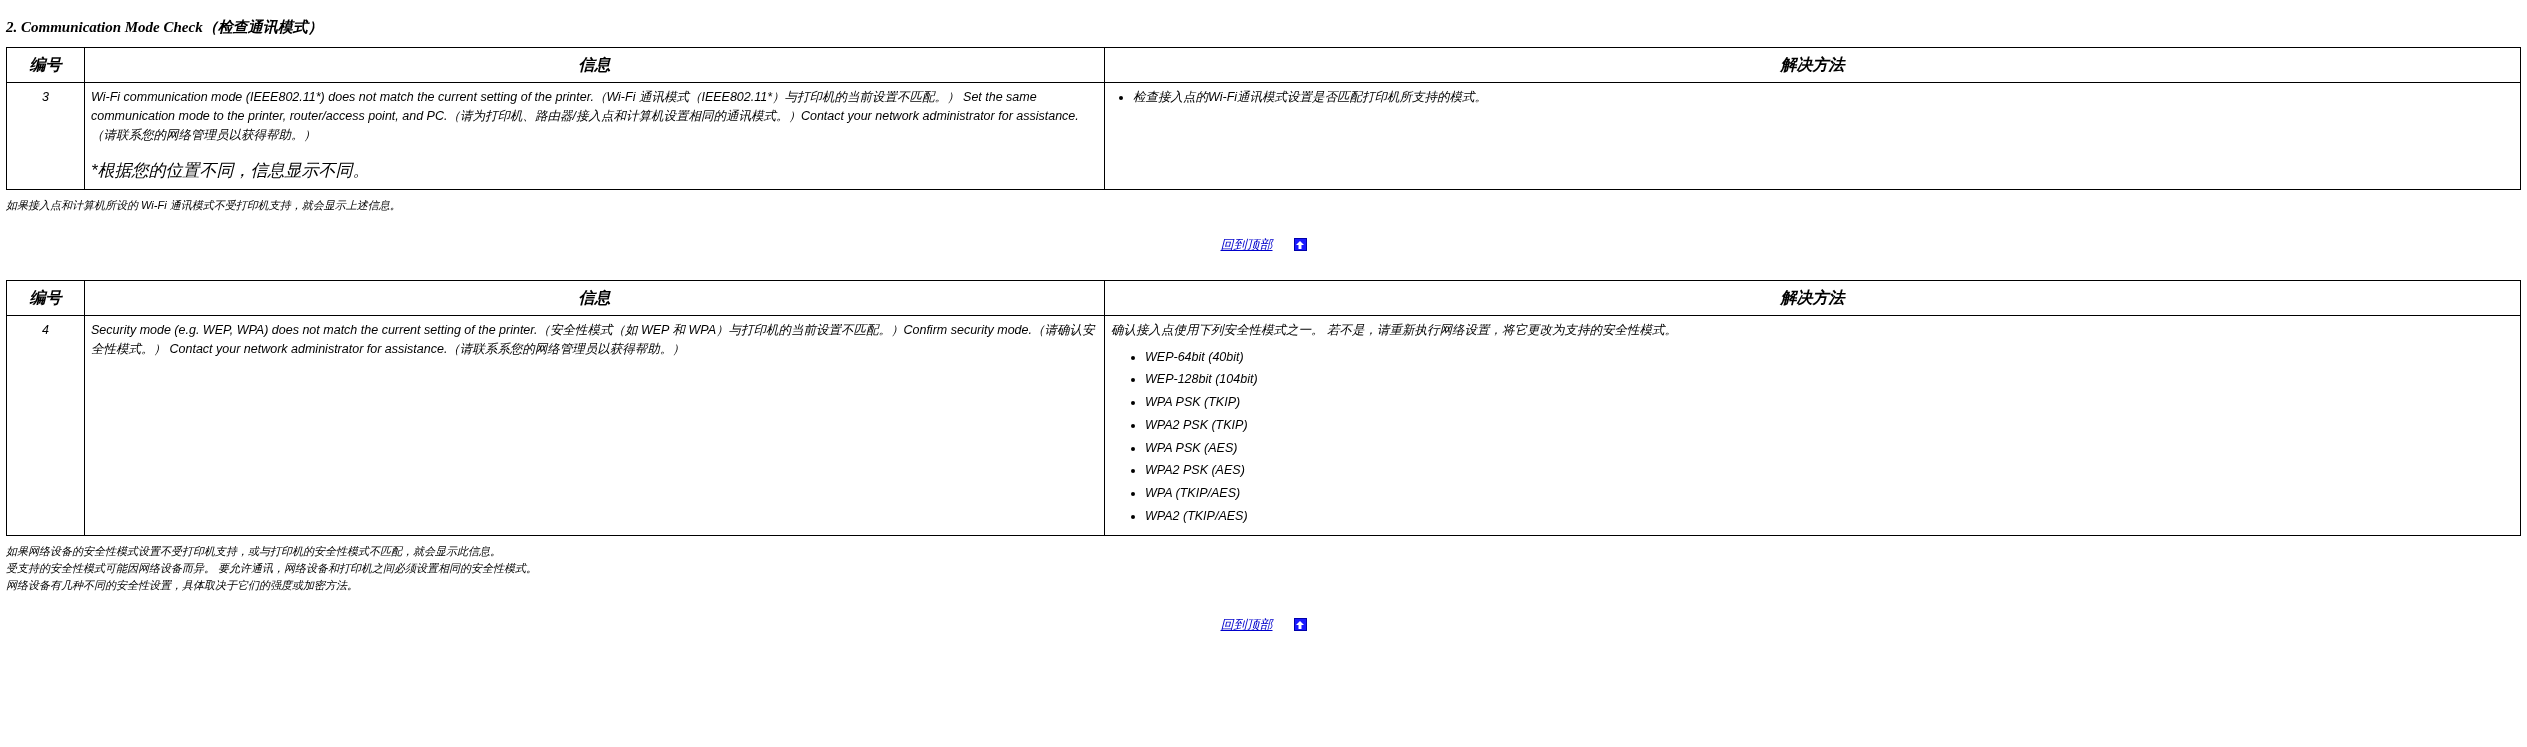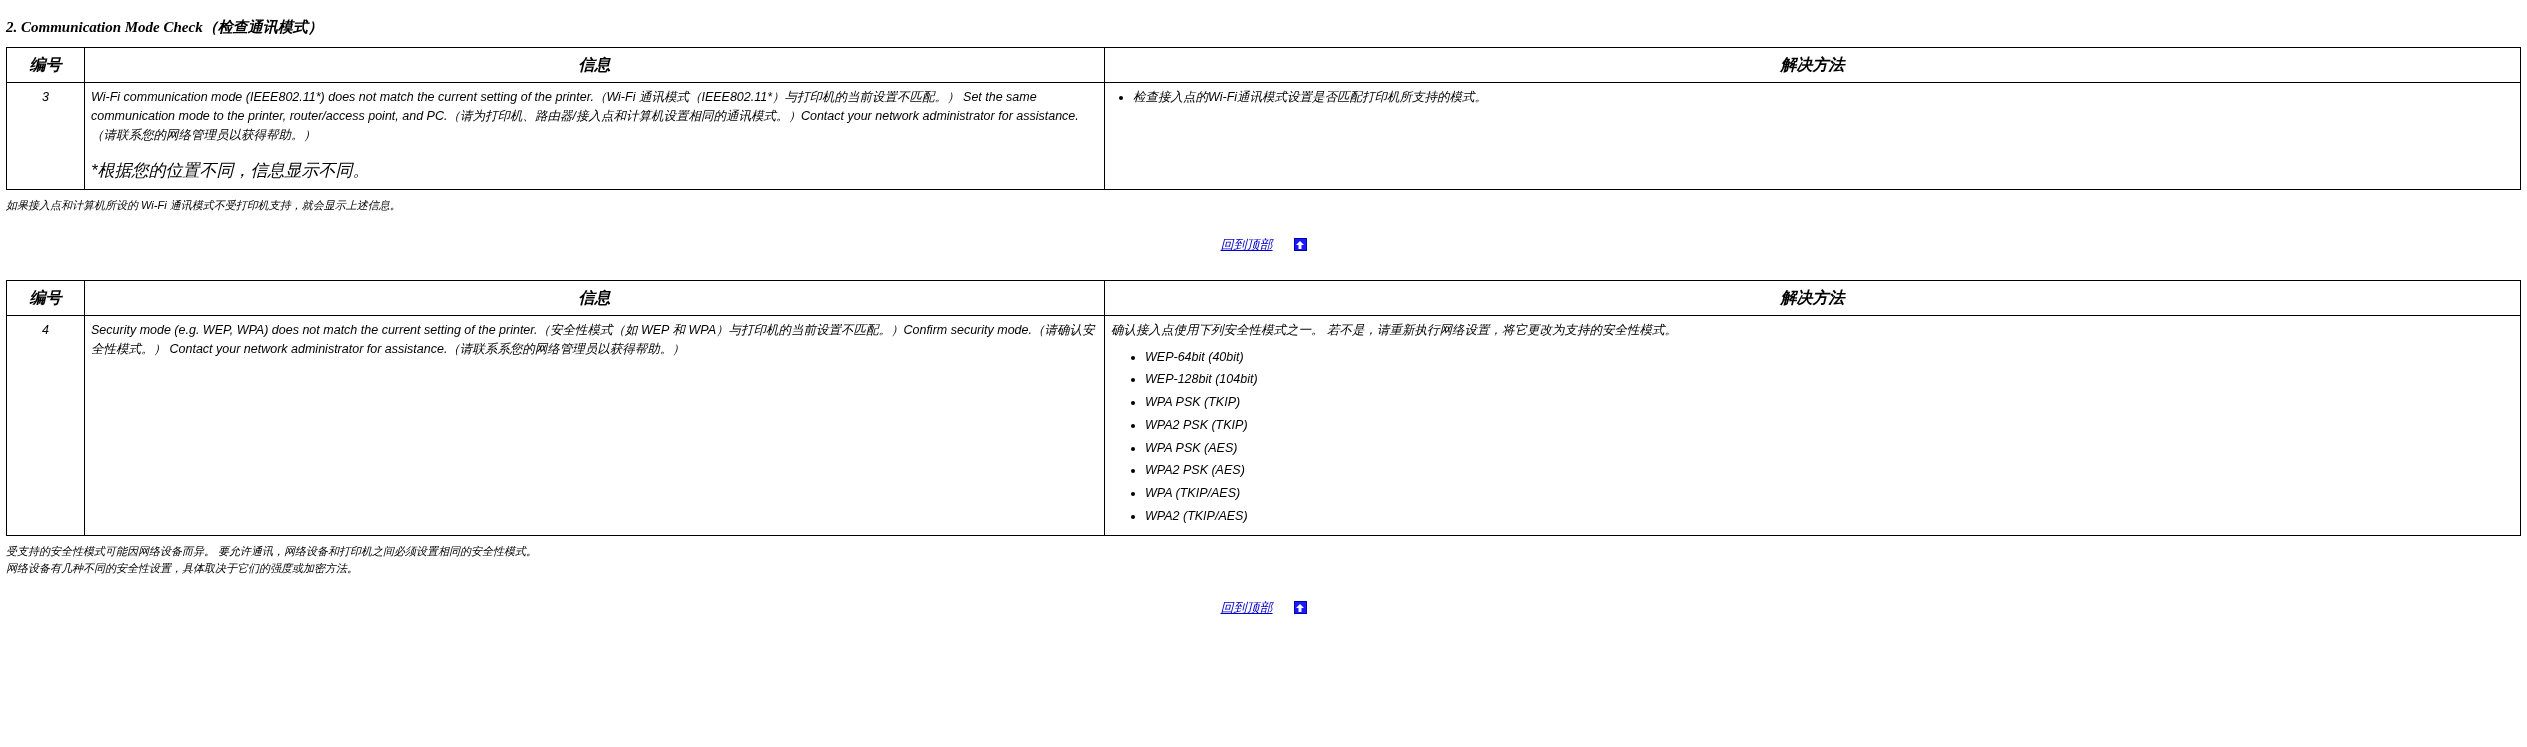--- a/index.html
+++ b/index.html
@@ -217,20 +217,21 @@
               <li>WPA2 PSK (AES)</li>
               <li>WPA (TKIP/AES)</li>
               <li>WPA2 (TKIP/AES)</li>
             </ul>
           </td>
         </tr>
       </tbody>
     </table>
 
     <div class="after-note">
+      <p>如果网络设备的安全性模式设置不受打印机支持，或与打印机的安全性模式不匹配，就会显示此信息。</p>
       <p>受支持的安全性模式可能因网络设备而异。 要允许通讯，网络设备和打印机之间必须设置相同的安全性模式。</p>
       <p>网络设备有几种不同的安全性设置，具体取决于它们的强度或加密方法。</p>
     </div>
 
     <div class="top-link-wrap">
       <a class="top-link" href="#">
         <span>回到顶部</span>
         <span class="top-icon"></span>
       </a>
     </div>

